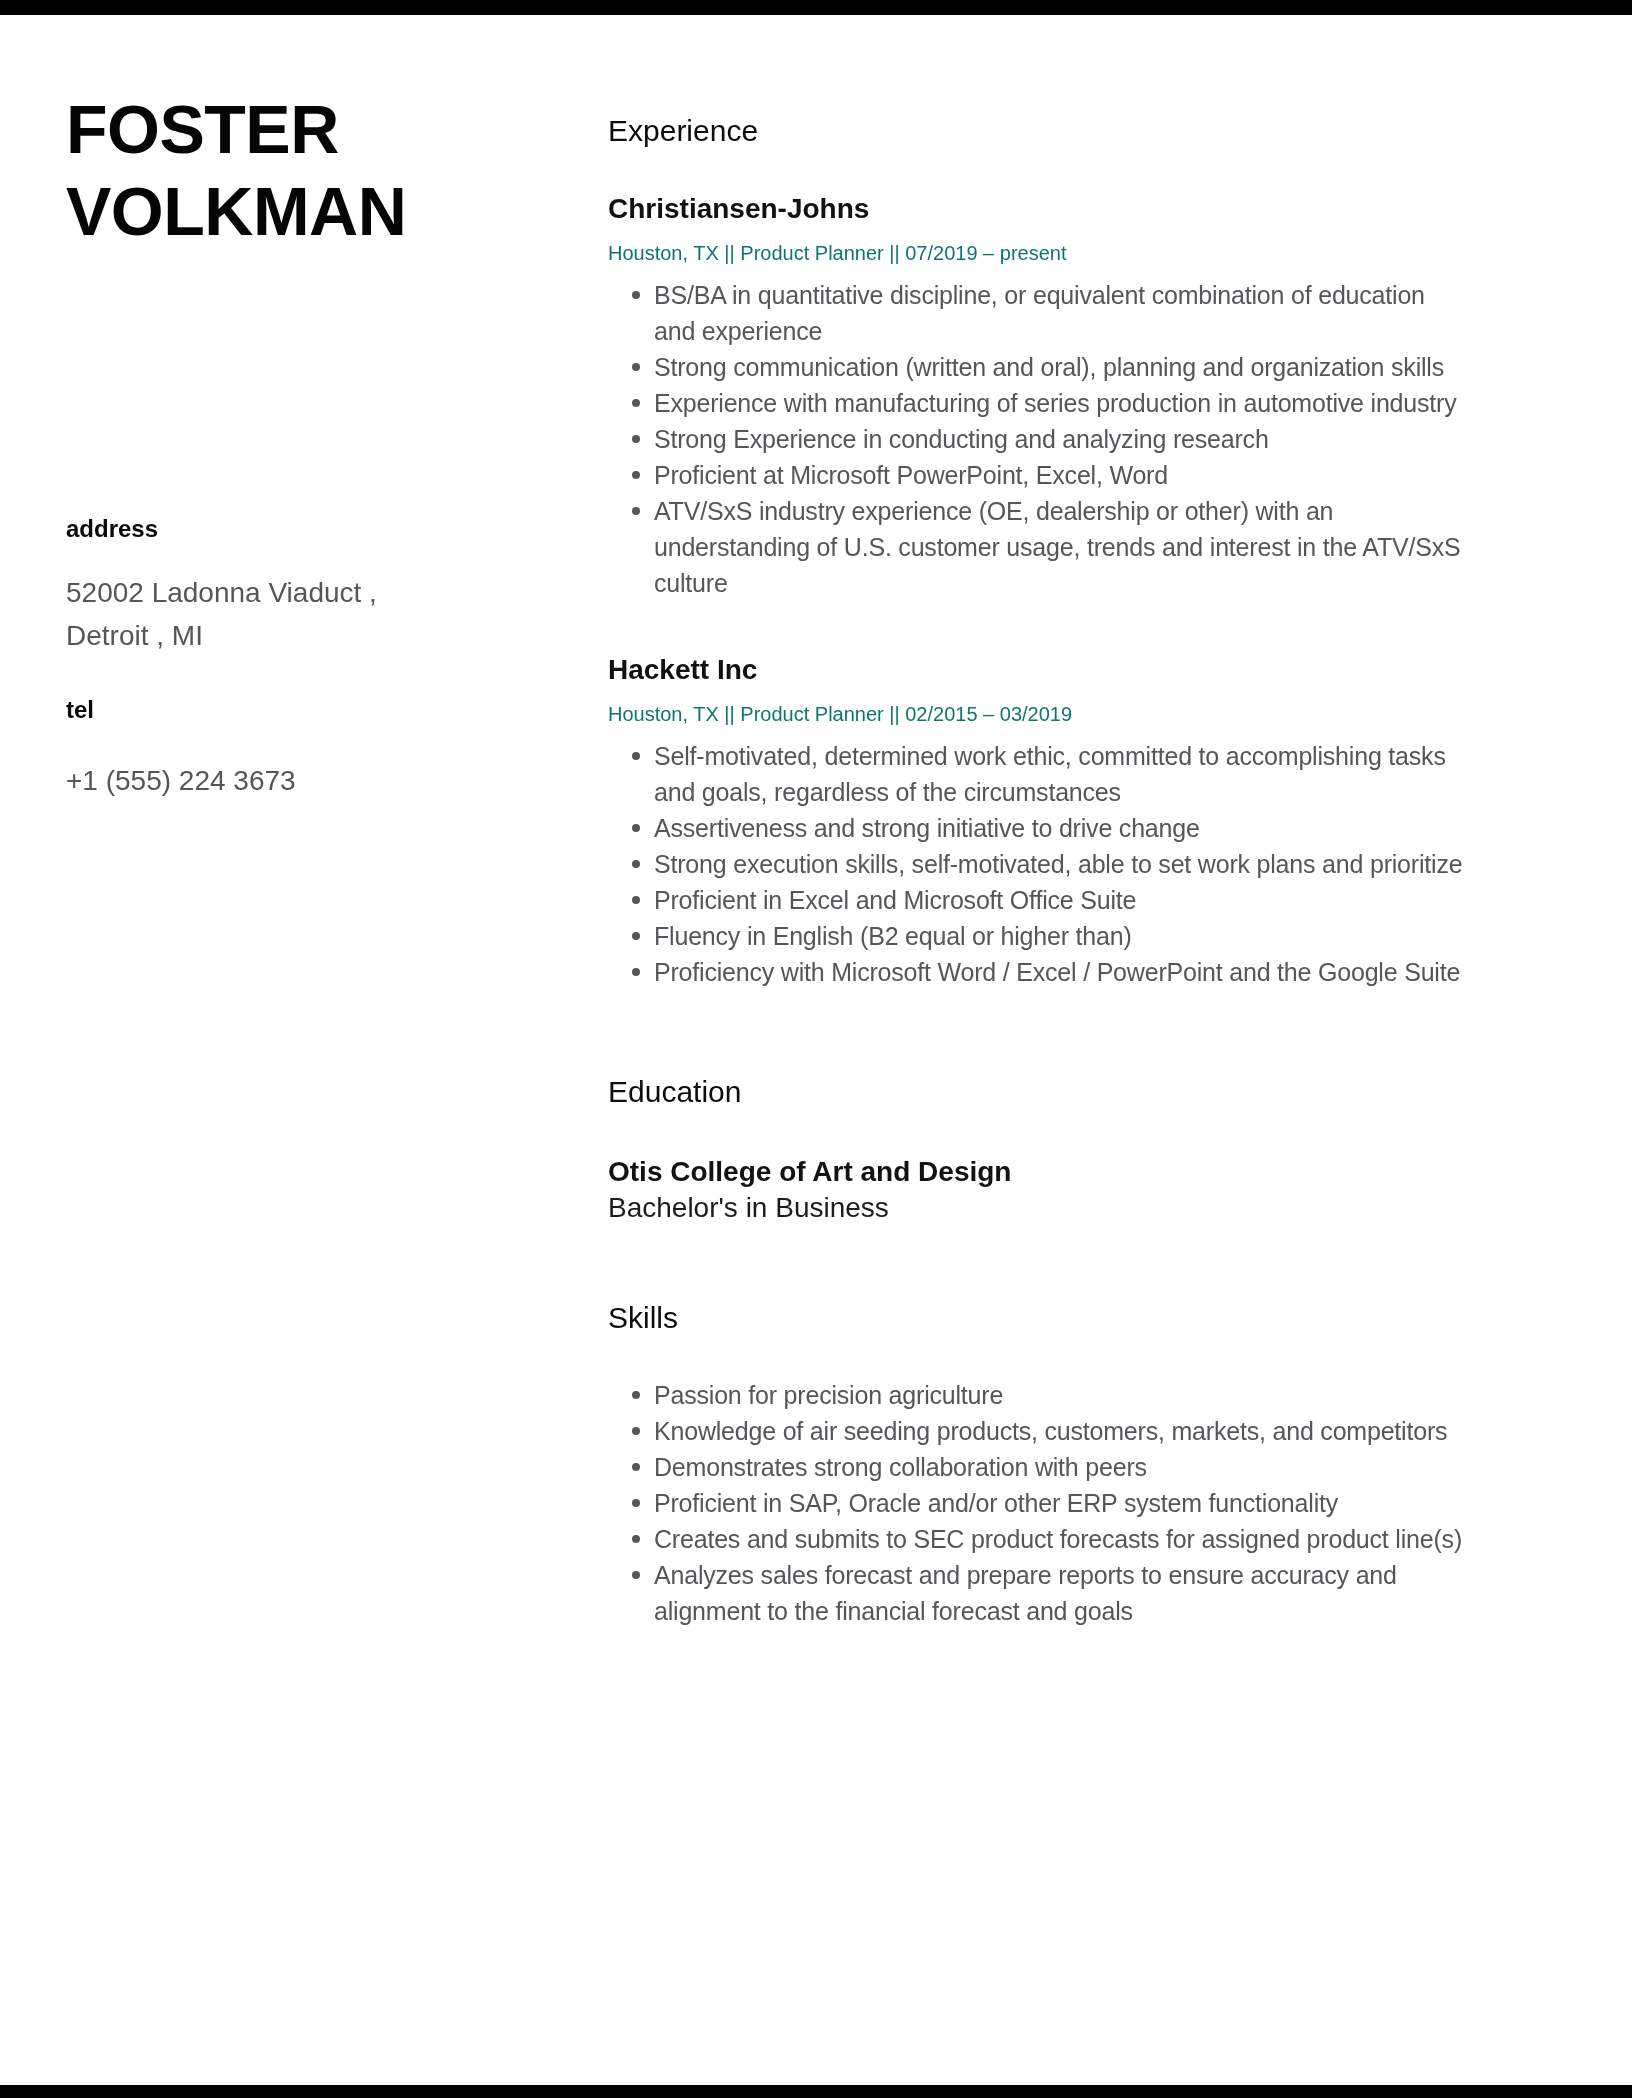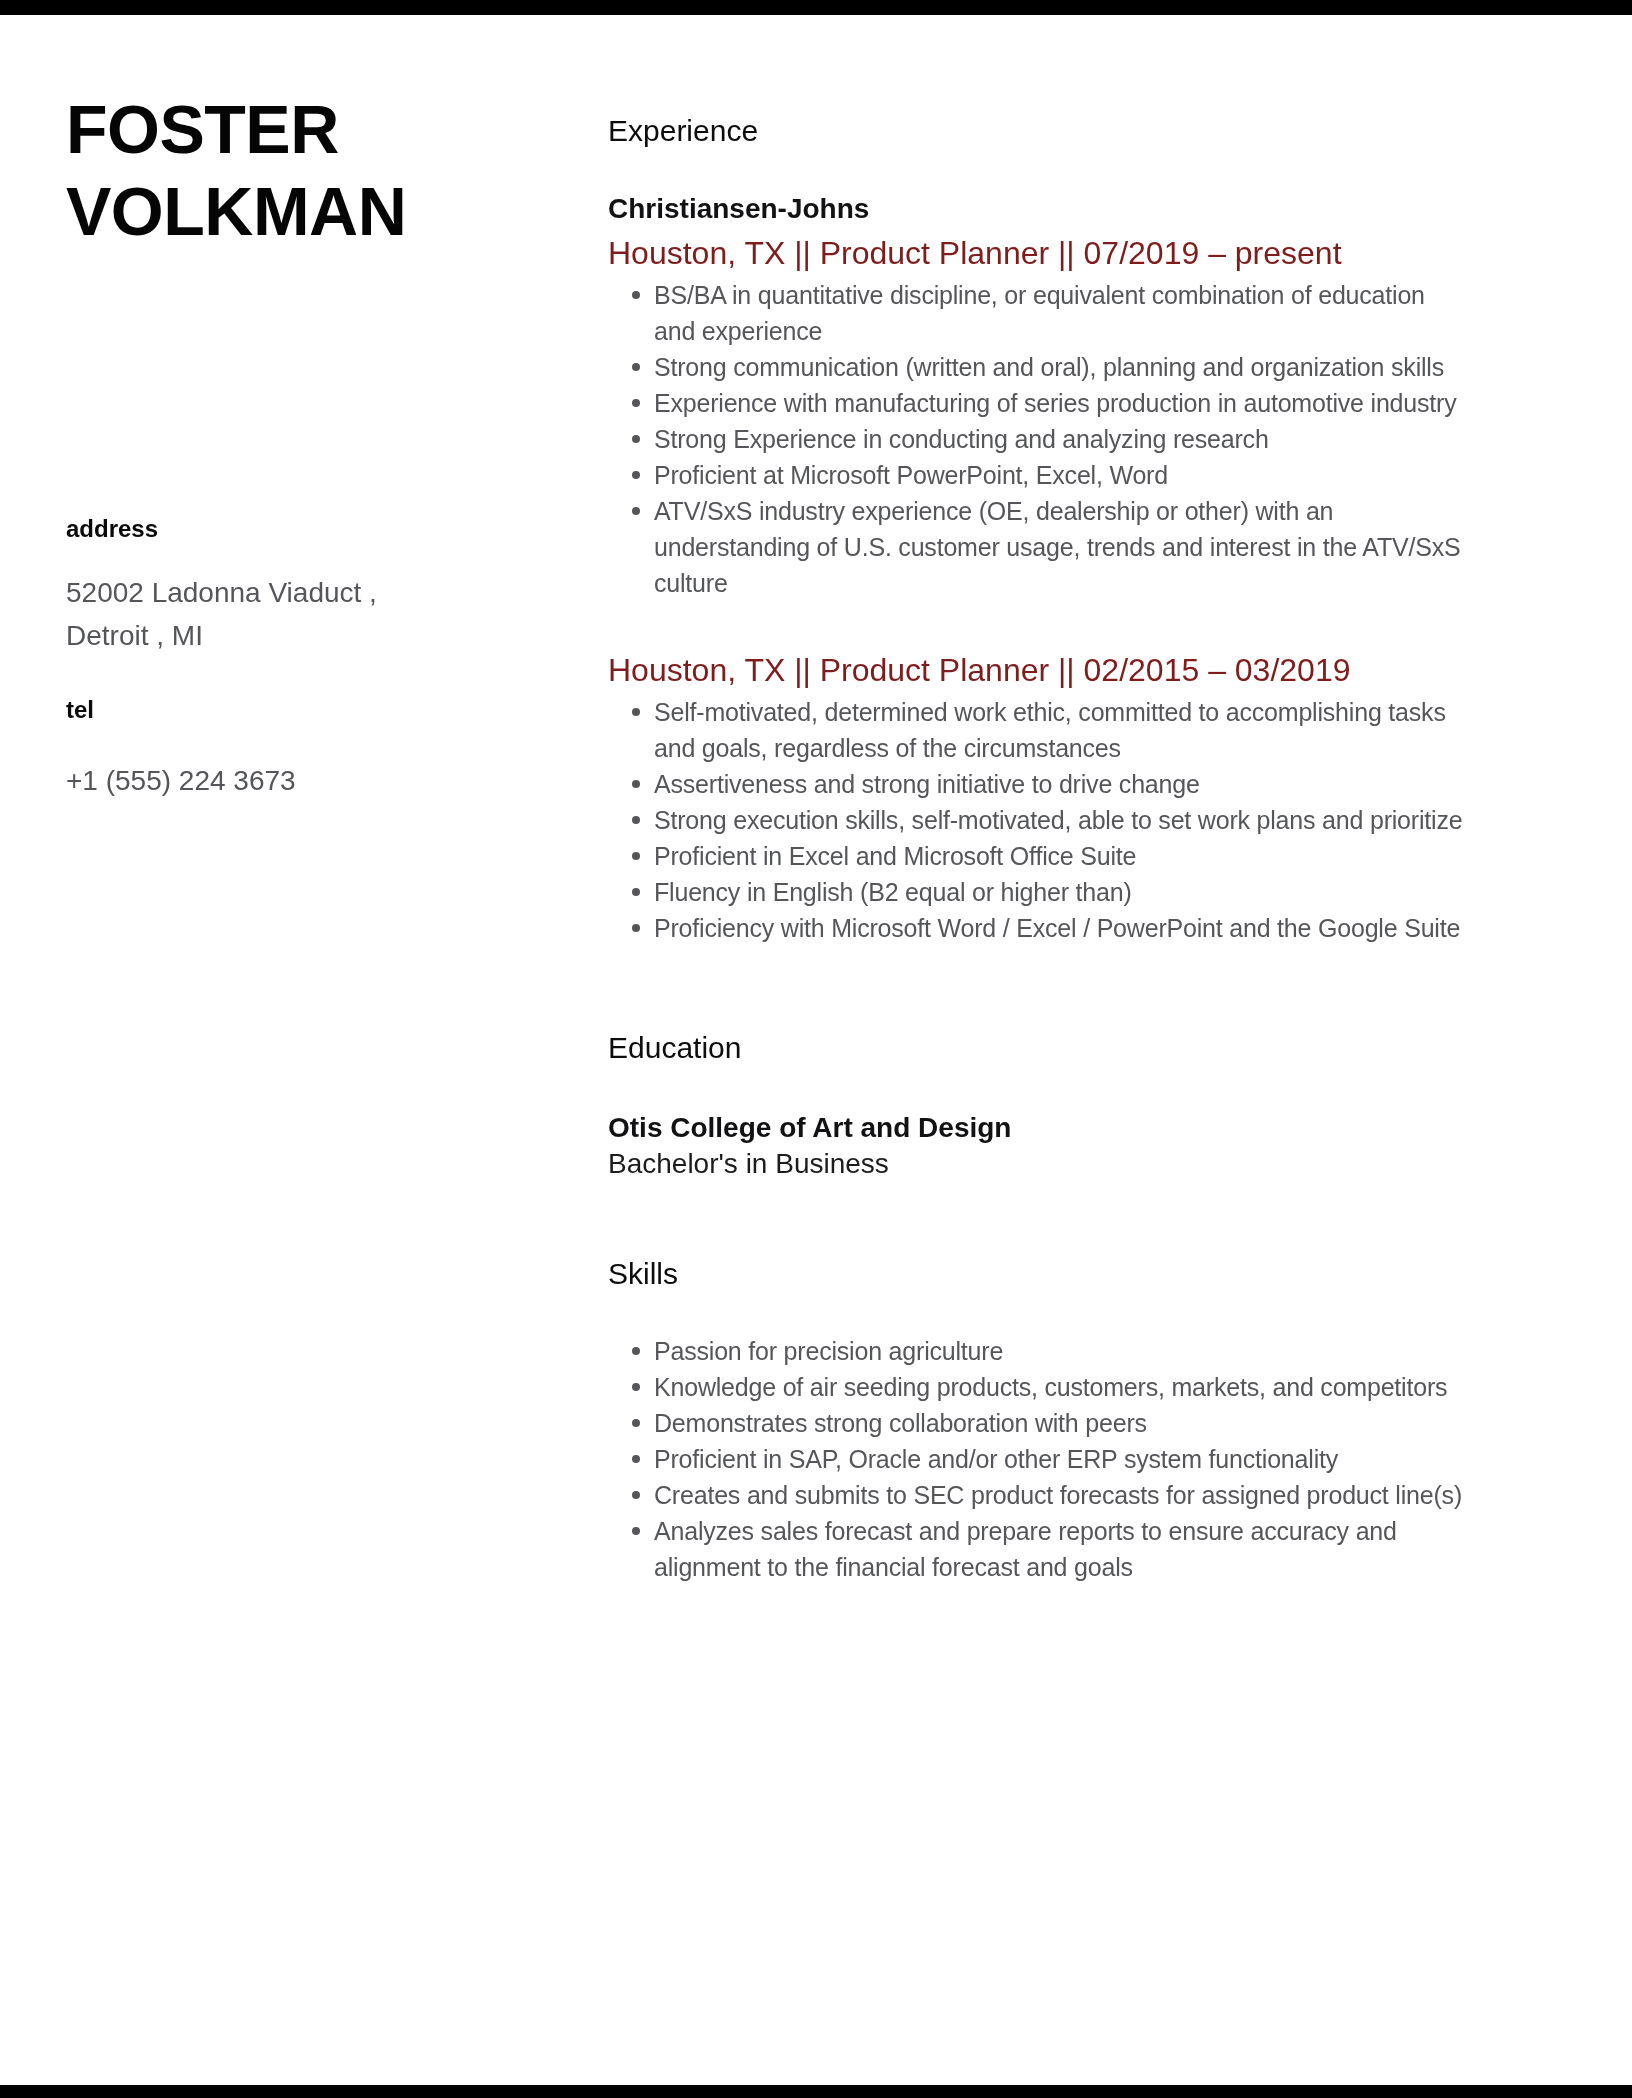--- a/index.html
+++ b/index.html
@@ -82,24 +82,24 @@
   .job { margin-top: 43px; }
   .job + .job { margin-top: 51px; }
   h3.org-name {
     font-size: 28px;
     line-height: 36px;
     font-weight: 700;
     color: #121214;
   }
   .job-meta {
     margin-top: 8px;
-    font-size: 32px;
+    font-size: 20px;
     line-height: 36px;
     font-weight: 400;
-    color: #7f1d1d;
+    color: #0f766e;
   }
   ul.bullets {
     margin-top: 6px;
     list-style: none;
   }
   ul.bullets li {
     position: relative;
     padding-left: 46px;
     font-size: 25px;
     line-height: 36px;
@@ -162,20 +162,21 @@
       <li>Experience with manufacturing of series production in automotive industry</li>
       <li>Strong Experience in conducting and analyzing research</li>
       <li>Proficient at Microsoft PowerPoint, Excel, Word</li>
       <li>ATV/SxS industry experience (OE, dealership or other) with an
 understanding of U.S. customer usage, trends and interest in the ATV/SxS
 culture</li>
     </ul>
   </div>
 
   <div class="job">
+    <h3 class="org-name">Hackett Inc</h3>
     <div class="job-meta">Houston, TX || Product Planner || 02/2015 – 03/2019</div>
     <ul class="bullets">
       <li>Self-motivated, determined work ethic, committed to accomplishing tasks
 and goals, regardless of the circumstances</li>
       <li>Assertiveness and strong initiative to drive change</li>
       <li>Strong execution skills, self-motivated, able to set work plans and prioritize</li>
       <li>Proficient in Excel and Microsoft Office Suite</li>
       <li>Fluency in English (B2 equal or higher than)</li>
       <li>Proficiency with Microsoft Word / Excel / PowerPoint and the Google Suite</li>
     </ul>

